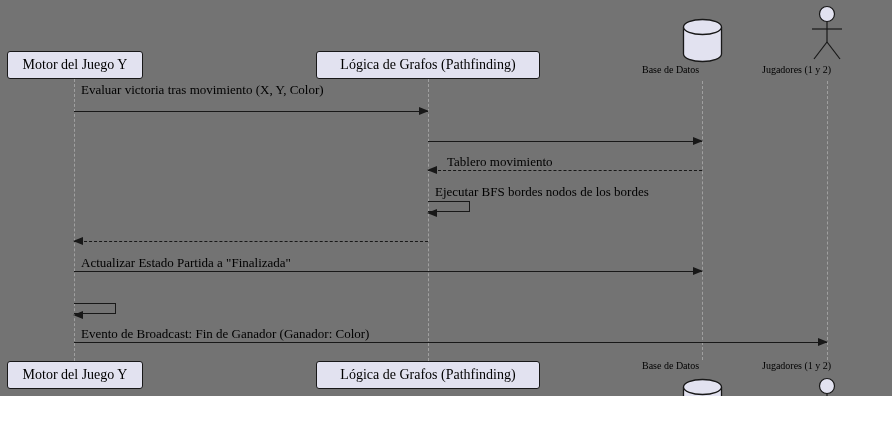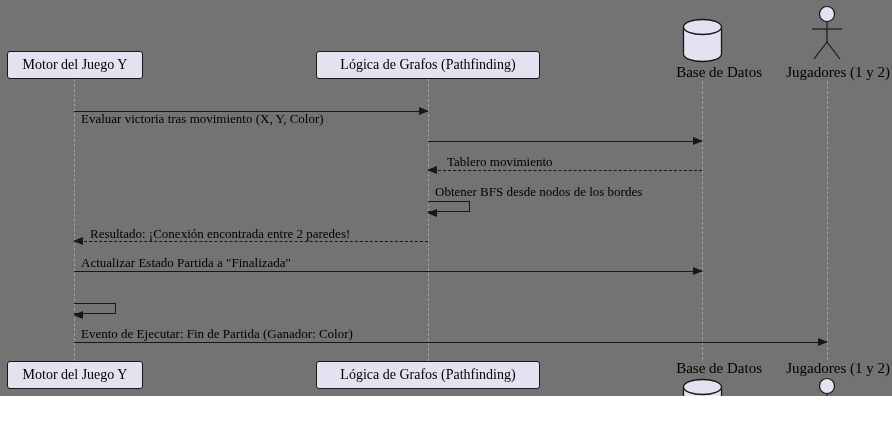--- a/index.html
+++ b/index.html
@@ -14,22 +14,22 @@
     position:absolute; width:0;
     border-left:1px dashed #a0a0a0;
   }
   .participant-box {
     position:absolute; height:28px;
     background:#E2E2F0; border:1px solid #181818; border-radius:3px;
     display:flex; align-items:center; justify-content:center;
     font-size:14px; white-space:nowrap;
   }
   .head-label {
-    position:absolute; font-size:15px; white-space:nowrap;
-    text-align:right;
+    position:absolute; font-size:10px; white-space:nowrap;
+    text-align:left;
   }
   .msg-text {
     position:absolute; font-size:13px; line-height:15px; white-space:nowrap;
   }
   .arrow {
     position:absolute; height:0;
     border-top:1px solid #181818;
   }
   .arrow.dashed { border-top-style:dashed; }
   .head-right {
@@ -80,54 +80,53 @@
     <svg width="36" height="58" viewBox="0 0 36 58">
       <circle cx="18" cy="10" r="7.5" fill="#E2E2F0" stroke="#181818" stroke-width="1.2"></circle>
       <line x1="18" y1="17.5" x2="18" y2="38" stroke="#181818" stroke-width="1.2"></line>
       <line x1="3" y1="25" x2="33" y2="25" stroke="#181818" stroke-width="1.2"></line>
       <line x1="18" y1="38" x2="5" y2="55" stroke="#181818" stroke-width="1.2"></line>
       <line x1="18" y1="38" x2="31" y2="55" stroke="#181818" stroke-width="1.2"></line>
     </svg>
   </div>
   <div class="head-label" style="left:762px; top:64px; width:128px;">Jugadores (1 y 2)</div>
 
-  <div class="msg-text" style="left:81px; top:111px;">Evaluar victoria tras movimiento (X, Y, Color)</div>
+  <div class="msg-text" style="left:81px; top:82px;">Evaluar victoria tras movimiento (X, Y, Color)</div>
   <div class="arrow" style="left:74px; top:111px; width:354px;">
     <span class="head-right"></span>
   </div>
 
   <div class="arrow" style="left:428px; top:141px; width:274px;">
     <span class="head-right"></span>
   </div>
 
   <div class="msg-text" style="left:447px; top:154px;">Tablero movimiento</div>
   <div class="arrow dashed" style="left:428px; top:170px; width:274px;">
     <span class="head-left"></span>
   </div>
 
-  <div class="msg-text" style="left:435px; top:184px;">Obtener BFS desde nodos de los bordes</div>
+  <div class="msg-text" style="left:435px; top:184px;">Ejecutar BFS bordes nodos de los bordes</div>
   <div class="self-loop" style="left:428px; top:201px;">
     <span class="head-left"></span>
   </div>
 
-  <div class="msg-text" style="left:90px; top:226px;">Resultado: ¡Conexión encontrada entre 2 paredes!</div>
   <div class="arrow dashed" style="left:74px; top:241px; width:354px;">
     <span class="head-left"></span>
   </div>
 
   <div class="msg-text" style="left:81px; top:255px;">Actualizar Estado Partida a "Finalizada"</div>
   <div class="arrow" style="left:74px; top:271px; width:628px;">
     <span class="head-right"></span>
   </div>
 
   <div class="self-loop" style="left:74px; top:303px;">
     <span class="head-left"></span>
   </div>
 
-  <div class="msg-text" style="left:81px; top:326px;">Evento de Ejecutar: Fin de Partida (Ganador: Color)</div>
+  <div class="msg-text" style="left:81px; top:326px;">Evento de Broadcast: Fin de Ganador (Ganador: Color)</div>
   <div class="arrow" style="left:74px; top:342px; width:753px;">
     <span class="head-right"></span>
   </div>
 
   <div class="participant-box" style="left:7px; top:361px; width:136px;">
     <span>Motor del Juego Y</span>
   </div>
   <div class="participant-box" style="left:316px; top:361px; width:224px;">
     <span>Lógica de Grafos (Pathfinding)</span>
   </div>

